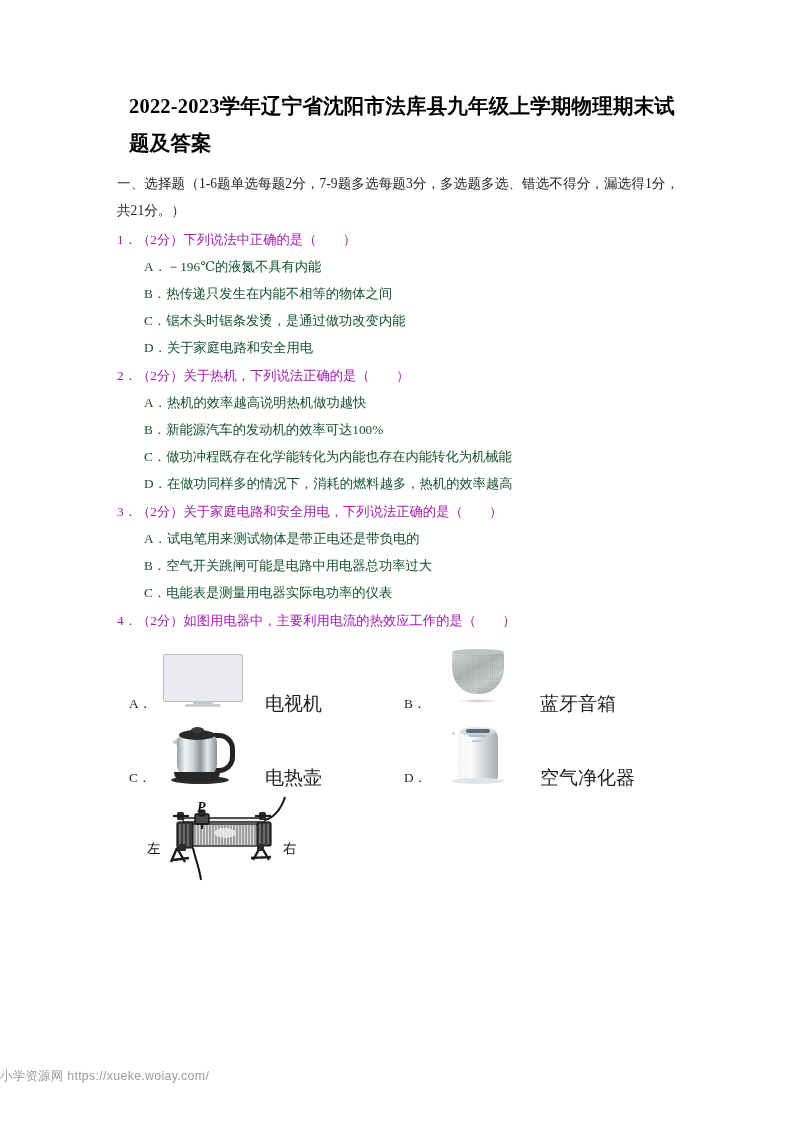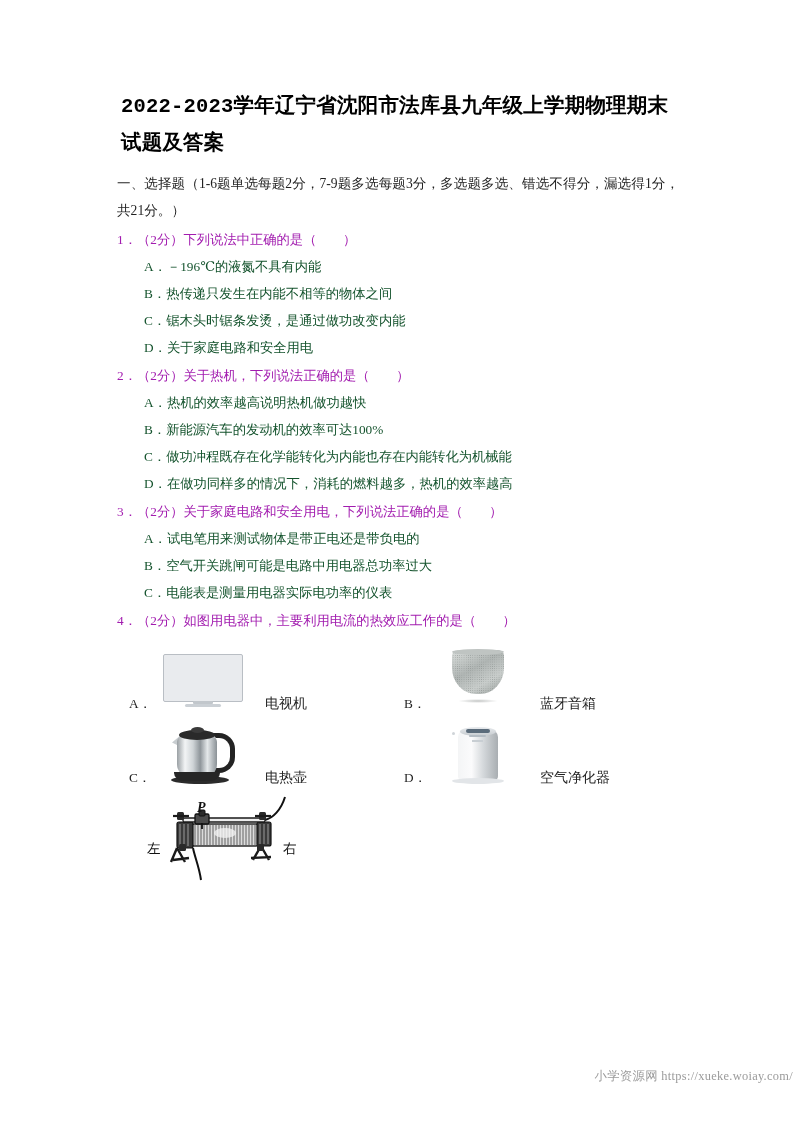--- a/index.html
+++ b/index.html
@@ -24,27 +24,27 @@
   }
   .content {
     position: absolute;
     left: 117px;
     top: 88px;
     width: 562px;
   }
 
   
   .doc-title {
-    font-family: Liberation Mono, monospace;
+    font-family: Liberation Serif, serif;
     font-weight: bold;
     font-size: 20.5px;
     line-height: 37px;
     letter-spacing: 0.2px;
     color: #000;
-    margin: 0 0 6px 4px;
+    margin: 0 0 6px 12px;
     text-align: left;
   }
 
   
   .section-intro {
     font-size: 13.6px;
     line-height: 26.5px;
     color: #1f1f1f;
     margin: 9px 0 2px 0;
     text-align: justify;
@@ -99,21 +99,21 @@
     padding-bottom: 2px;
     flex: 0 0 auto;
   }
   .img-thumb {
     width: 96px;
     height: 68px;
     position: relative;
     flex: 0 0 auto;
   }
   .img-caption {
-    font-size: 14px;
+    font-size: 19px;
     line-height: 16px;
     color: #1f1f1f;
     padding-bottom: 2px;
     padding-left: 14px;
     flex: 0 0 auto;
   }
 
   
   .tv-body {
     position: absolute;
@@ -340,25 +340,25 @@
     font-size: 14px;
     font-family: "Liberation Serif", "DejaVu Serif", serif;
   }
 
   
   .footer {
     position: absolute;
     left: 0;
     top: 1068px;
     width: 793px;
-    text-align: right;
+    text-align: left;
     font-size: 12.4px;
     letter-spacing: 0.3px;
     color: #9b9b9b;
-    font-family: Liberation Serif, serif;
+    font-family: Liberation Sans, sans-serif;
   }
 </style>
 </head>
 <body>
 
 <div class="page">
   <div class="content">
 
     <h1 class="doc-title">2022-2023学年辽宁省沈阳市法库县九年级上学期物理期末试题及答案</h1>
 

